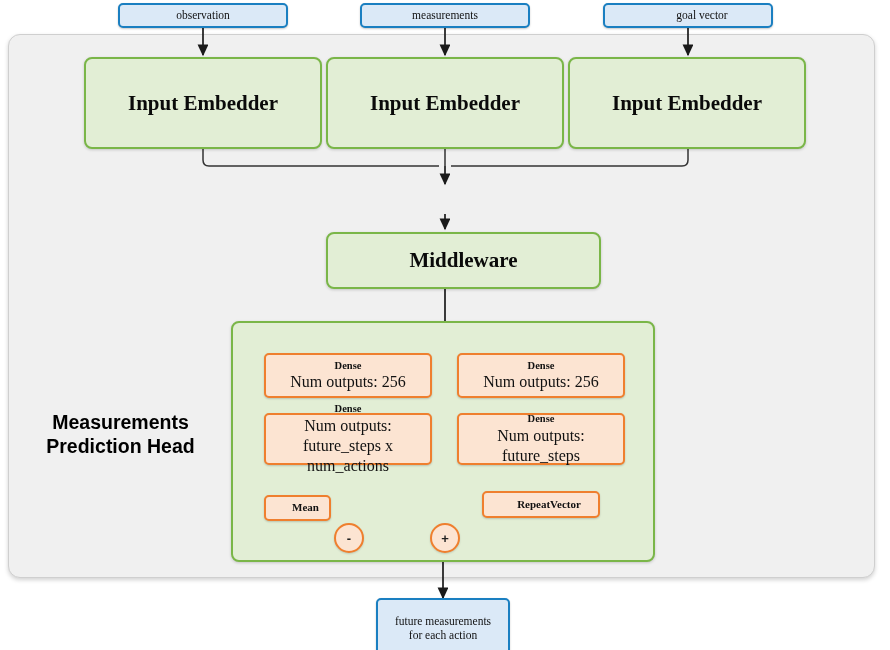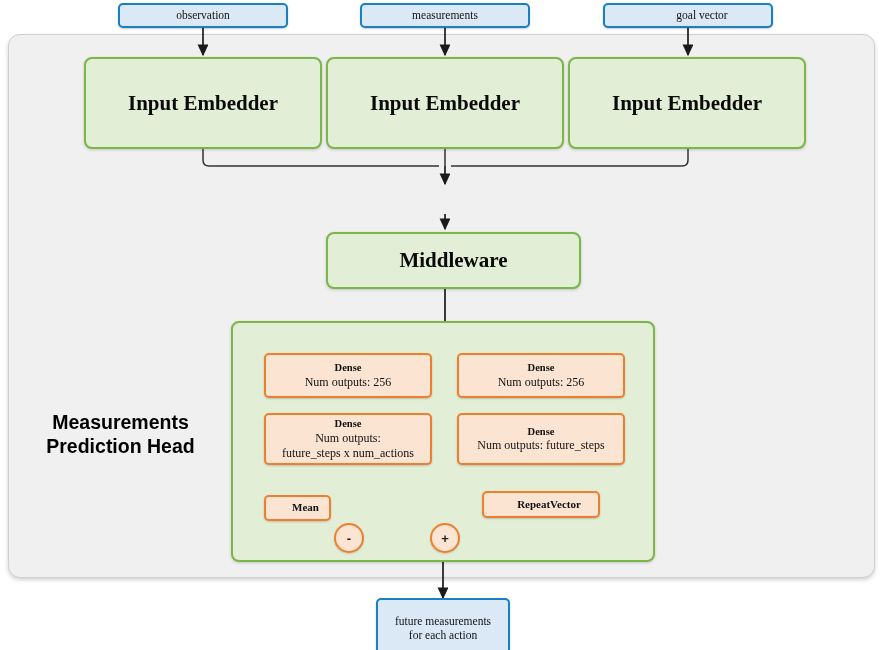--- a/index.html
+++ b/index.html
@@ -46,21 +46,21 @@
           border:2px solid #e8761f;border-radius:50%;display:flex;
           align-items:center;justify-content:center;font-size:10.5px;
           color:#111;box-shadow:0 1px 2px rgba(0,0,0,.15);}
 
   .op{position:absolute;width:26px;height:26px;border-radius:50%;
       background:#fce4d2;border:2.5px solid #ef7f2e;display:flex;
       align-items:center;justify-content:center;font-size:13px;
       color:#222;font-weight:bold;box-shadow:0 1px 2px rgba(0,0,0,.15);}
 
   .dense-t{font-size:10.5px;font-weight:bold;}
-  .dense-s{font-size:12px;}
+  .dense-s{font-size:16px;}
   .small{font-size:11px;font-weight:bold;padding-left:16px;}
 
   svg#wires{position:absolute;left:0;top:0;width:890px;height:650px;
             pointer-events:none;}
 </style>
 </head>
 <body>
 
 <div id="stage">
 
@@ -156,21 +156,21 @@
     <span>Input Embedder</span>
   </div>
   <div class="node green emb" style="left:326px;top:57px;width:238px;height:92px;">
     <span>Input Embedder</span>
   </div>
   <div class="node green emb" style="left:568px;top:57px;width:238px;height:92px;">
     <span>Input Embedder</span>
   </div>
 
 
-  <div class="node green mw" style="left:326px;top:232px;width:255px;height:57px;text-align:right;">
+  <div class="node green mw" style="left:326px;top:232px;width:275px;height:57px;text-align:right;">
     <span>Middleware</span>
   </div>
 
   <div class="node green" id="head-box"></div>
 
   <div id="head-label">
     <span>Measurements</span>
     <span>Prediction Head</span>
   </div>
 

